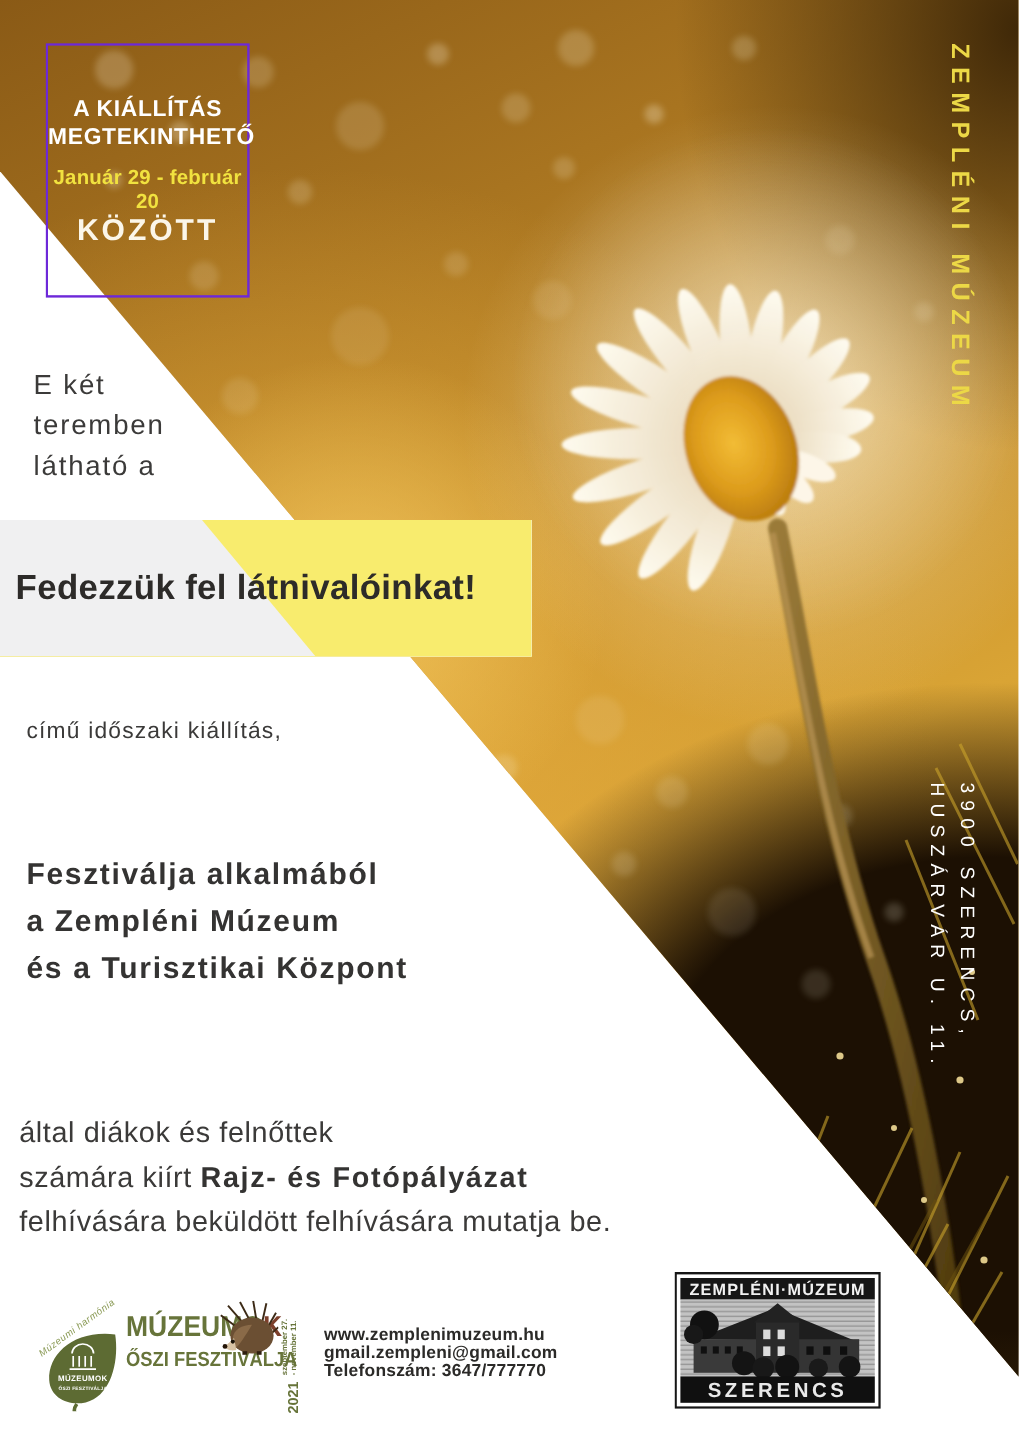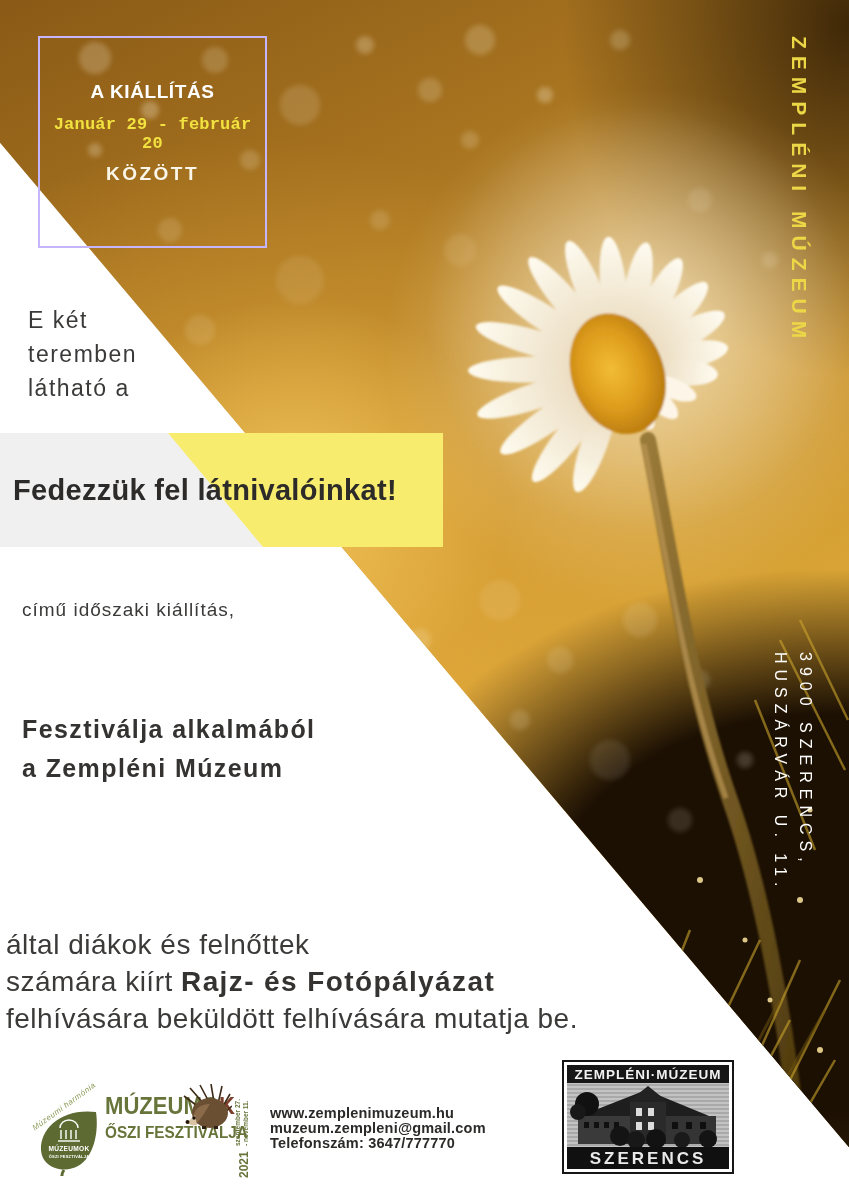--- a/index.html
+++ b/index.html
@@ -15,46 +15,46 @@
       radial-gradient(520px 640px at 100% 2%, #3f2808 0%, rgba(63,40,8,0) 55%),
       radial-gradient(720px 520px at 97% 76%, #1c1003 0%, #1c1003 38%, rgba(28,16,3,0) 66%),
       radial-gradient(640px 740px at 74% 100%, #120b02 0%, rgba(18,11,2,0) 58%),
       radial-gradient(320px 320px at 35% 42%, rgba(242,198,92,.85), rgba(242,198,92,0) 65%),
       radial-gradient(820px 820px at 30% 56%, #e2a93c 0%, rgba(226,169,60,0) 65%),
       linear-gradient(155deg,#8a5a16 0%,#a87420 22%,#c8912c 45%,#d9a435 60%,#b98a26 78%,#4a3208 100%);
   }
   .photo svg{position:absolute;left:0;top:0;}
 
   
-  .info-box{left:38px;top:36px;width:229px;height:212px;border:2px solid #c4b5fd;
+  .info-box{left:38px;top:36px;width:170px;height:212px;border:2px solid #6d28d9;
             box-sizing:border-box;text-align:center;padding-top:42px;}
   .ib-head{color:#ffffff;font-weight:700;font-size:19px;line-height:23px;letter-spacing:.6px;}
-  .ib-date{color:#f1e23f;font-weight:700;font-size:17px;margin-top:12px;letter-spacing:.2px;font-family:Liberation Mono, monospace;}
-  .ib-kozott{color:#fbf6e9;font-weight:700;font-size:19px;margin-top:10px;letter-spacing:2.5px;}
+  .ib-date{color:#f1e23f;font-weight:700;font-size:17px;margin-top:12px;letter-spacing:.2px;}
+  .ib-kozott{color:#fbf6e9;font-weight:700;font-size:25px;letter-spacing:2.5px;}
 
   
   .vert-title{top:36px;right:38px;writing-mode:vertical-rl;color:#ecd846;
               font-weight:700;font-size:21px;letter-spacing:7px;}
   .vert-address{top:652px;right:31px;writing-mode:vertical-rl;color:#ffffff;
                 font-weight:400;font-size:16px;letter-spacing:6px;}
   .vert-address div{line-height:25px;}
 
   
   .gray-band{left:0;top:433px;width:443px;height:114px;background:#f0f0f1;}
   .yellow-band{left:0;top:433px;width:443px;height:114px;background:#f8ec6e;
                clip-path:polygon(168px 0,443px 0,443px 114px,263px 114px);}
 
   
   .txt{color:#3b3a39;}
   .intro{left:28px;top:303px;font-size:23px;line-height:34px;letter-spacing:1.5px;}
   .banner-text{left:13px;top:474px;font-size:29px;font-weight:800;color:#2d2b29;letter-spacing:.3px;}
   .subtitle{left:22px;top:599px;font-size:19px;letter-spacing:1px;}
   .body1{left:22px;top:710px;font-size:25px;line-height:39px;letter-spacing:1px;}
   .body1 b,.body2 b{font-weight:700;letter-spacing:1.4px;color:#343332;}
-  .body2{left:6px;top:926px;font-size:28px;line-height:37px;letter-spacing:.5px;}
+  .body2{left:16px;top:926px;font-size:24px;line-height:37px;letter-spacing:.5px;}
 
   
   .contact{left:270px;top:1106px;width:280px;text-align:left;color:#2b2a28;
            font-weight:700;font-size:14.5px;line-height:14.8px;letter-spacing:.2px;}
 
   .festival{left:30px;top:1086px;width:250px;height:106px;}
   .fest-script{position:absolute;left:-4px;top:16px;transform:rotate(-36deg);
                font-style:italic;font-size:8px;color:#8a9a55;letter-spacing:.5px;}
   .fest-main{position:absolute;left:75px;top:8px;color:#67743a;font-weight:800;white-space:nowrap;}
   .fm-l1{font-size:24px;line-height:24px;transform:scaleX(.92);transform-origin:left;}
@@ -208,20 +208,21 @@
         </g>
       </g>
     </svg>
   </div>
 
   <div class="abs gray-band"></div>
   <div class="abs yellow-band"></div>
 
   <div class="abs info-box">
     <div class="ib-head">A KIÁLLÍTÁS</div>
+    <div class="ib-head">MEGTEKINTHETŐ</div>
     <div class="ib-date">Január 29 - február 20</div>
     <div class="ib-kozott">KÖZÖTT</div>
   </div>
 
   <div class="abs vert-title">ZEMPLÉNI MÚZEUM</div>
   <div class="abs vert-address">
     <div>3900 SZERENCS,</div>
     <div>HUSZÁRVÁR U. 11.</div>
   </div>
 
@@ -231,20 +232,21 @@
     <div>E két</div>
     <div>teremben</div>
     <div>látható a</div>
   </div>
 
   <div class="abs subtitle txt">című időszaki kiállítás,</div>
 
   <div class="abs body1 txt">
     <div><b>Fesztiválja alkalmából</b></div>
     <div><b>a Zempléni Múzeum</b></div>
+    <div><b>és a Turisztikai Központ</b></div>
   </div>
 
   <div class="abs body2 txt">
     <div>által diákok és felnőttek</div>
     <div><span>számára kiírt </span><b>Rajz- és Fotópályázat</b></div>
     <div>felhívására beküldött felhívására mutatja be.</div>
   </div>
 
   <div class="abs festival">
     <div class="fest-script">Múzeumi harmónia</div>
@@ -294,21 +296,21 @@
 
     <div class="fest-dates">
       <div>szeptember 27.</div>
       <div>- november 11.</div>
     </div>
     <div class="fest-year">2021</div>
   </div>
 
   <div class="abs contact">
     <div>www.zemplenimuzeum.hu</div>
-    <div>muzeum.zempleni@gmail.com</div>
+    <div>gmail.zempleni@gmail.com</div>
     <div>Telefonszám: 3647/777770</div>
   </div>
 
   <div class="abs museum-logo">
     <svg width="172" height="114" viewBox="0 0 172 114">
       <defs>
         <pattern id="hatch" width="5" height="4" patternUnits="userSpaceOnUse">
           <rect width="5" height="4" fill="#c3c3c3"></rect>
           <line x1="0" y1="1" x2="5" y2="1" stroke="#8f8f8f" stroke-width="1"></line>
         </pattern>

